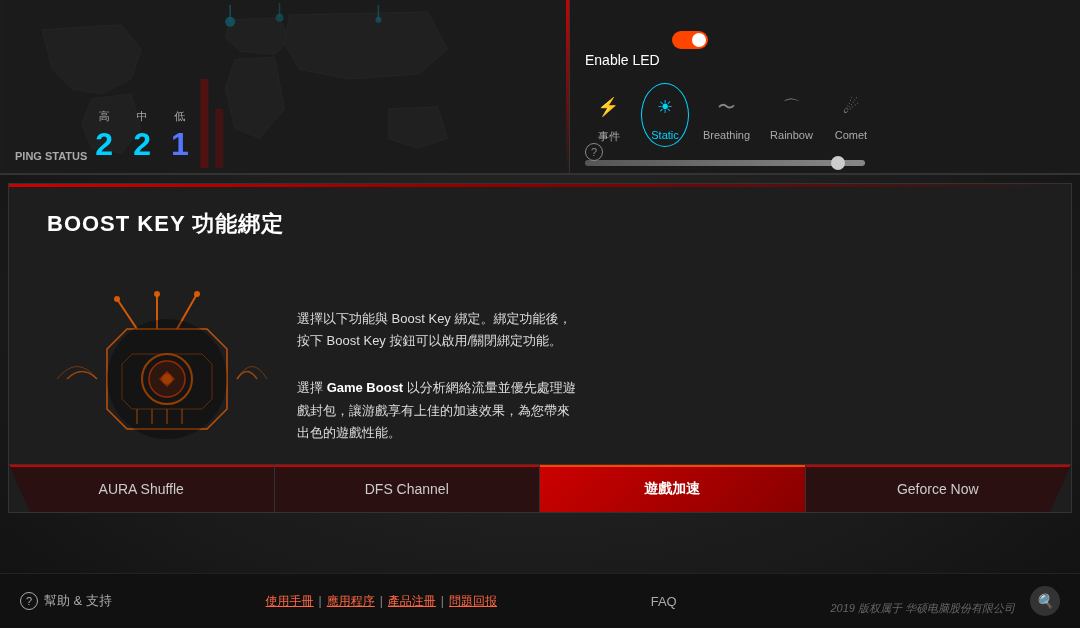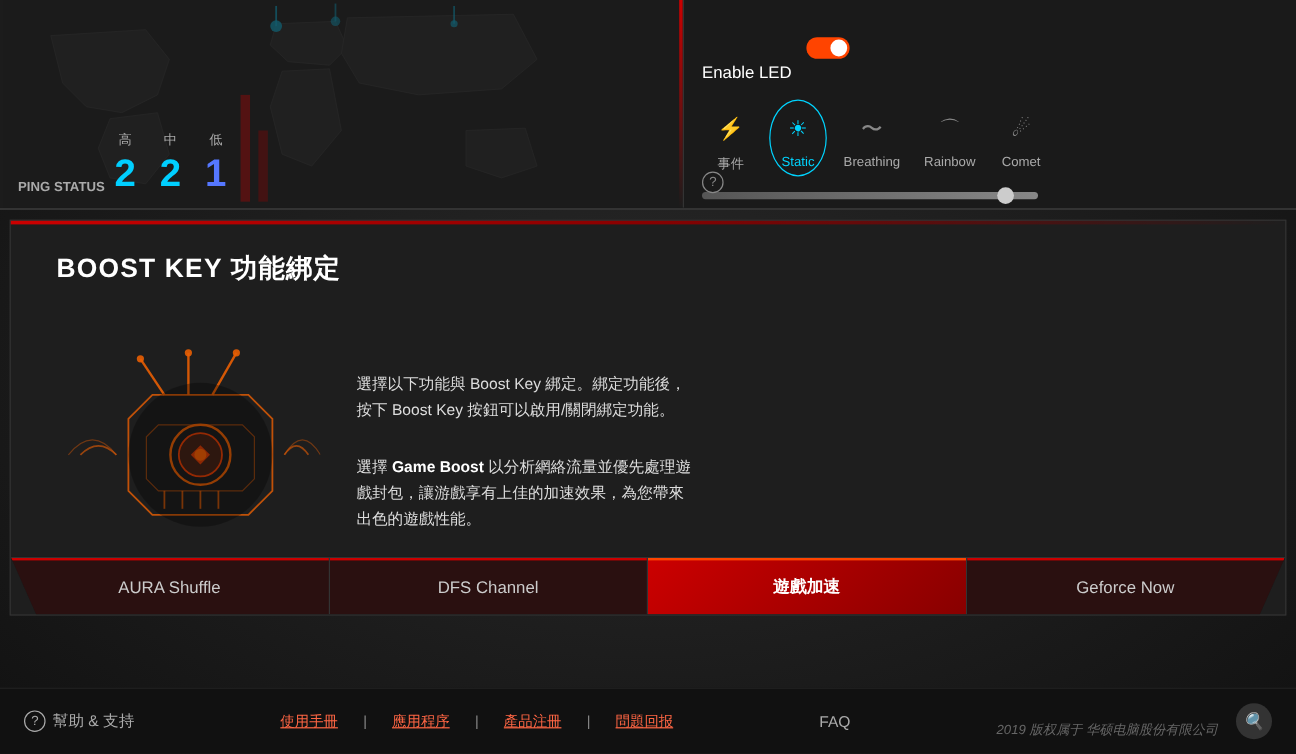--- a/index.html
+++ b/index.html
@@ -362,21 +362,21 @@
       display: flex;
       align-items: center;
       justify-content: center;
       font-size: 11px;
       color: #aaa;
     }
 
     .footer-links {
       display: flex;
       align-items: center;
-      gap: 16px;
+      gap: 0;
       color: #ff6644;
       font-size: 12px;
     }
 
     .footer-link {
       color: #ff6644;
       text-decoration: underline;
       cursor: pointer;
     }
 

